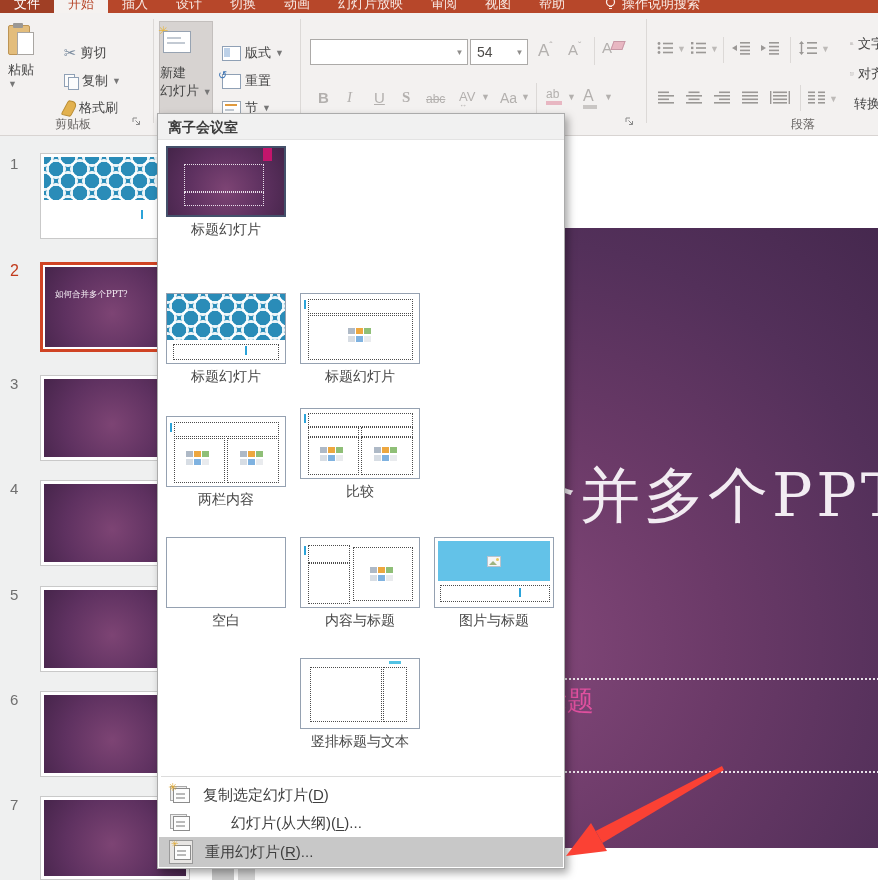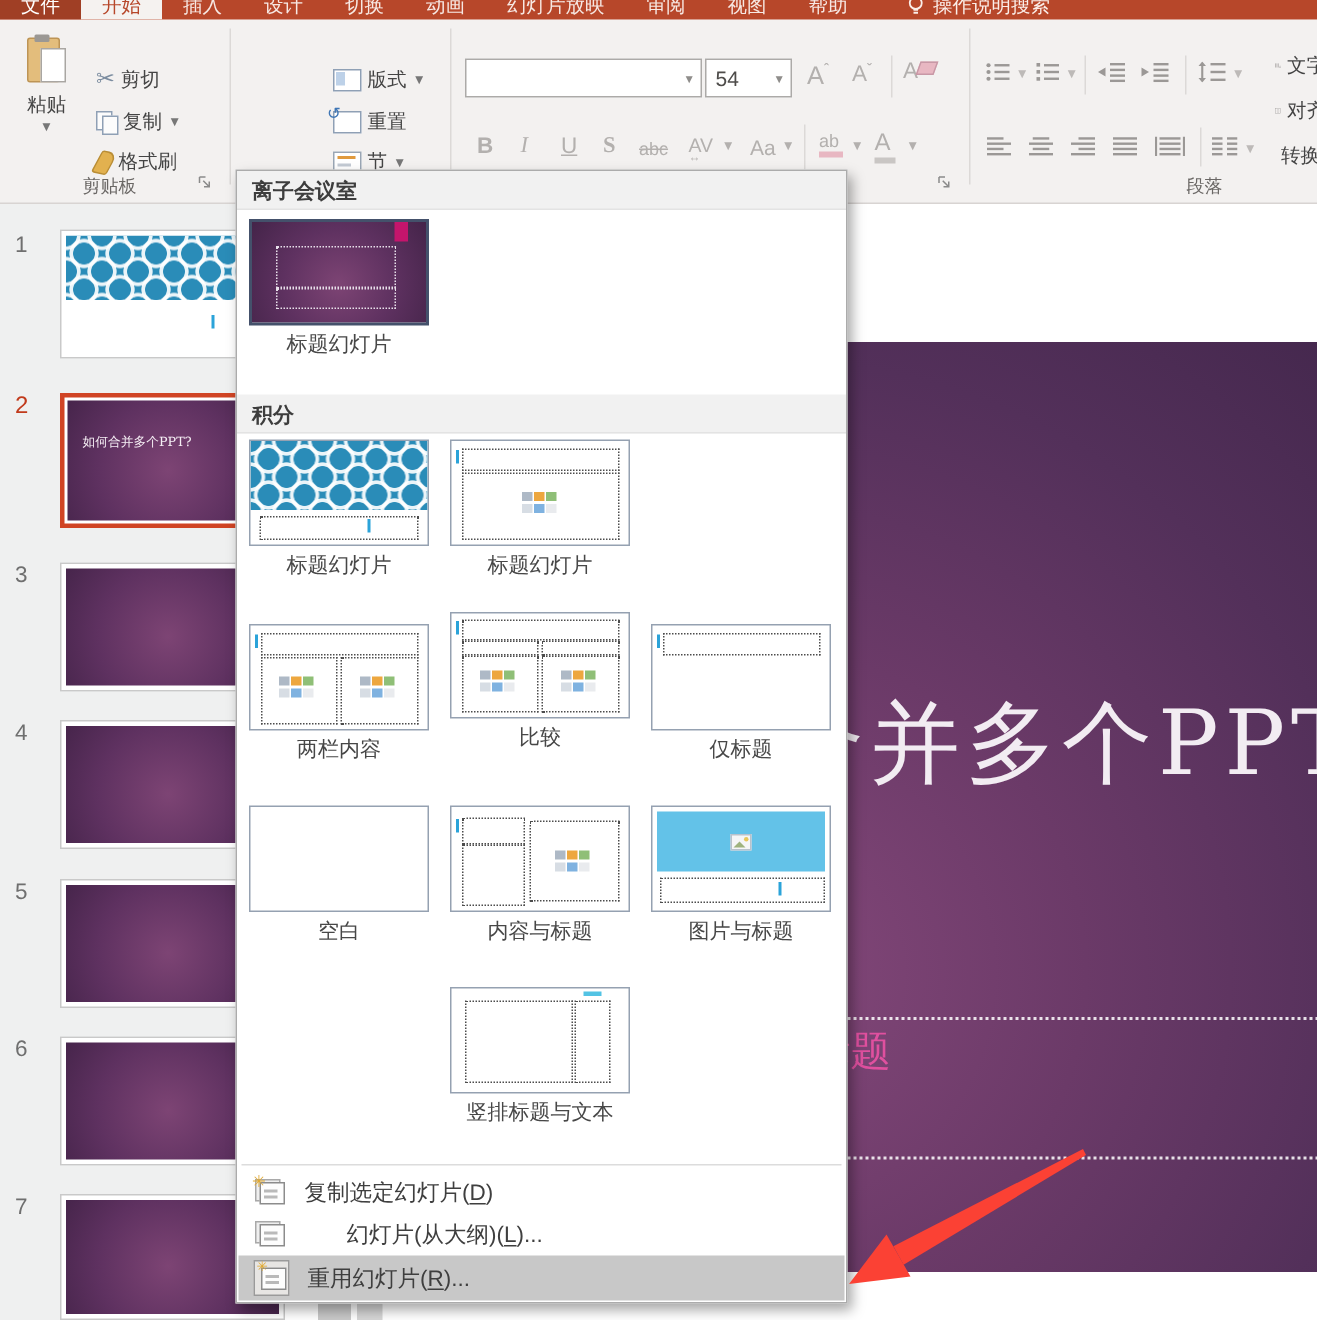--- a/index.html
+++ b/index.html
@@ -13,21 +13,21 @@
   .tabbar{left:0;top:0;width:878px;height:13px;background:#b7472a;overflow:hidden;z-index:5;}
   .tabbar .row{display:flex;align-items:flex-start;margin-top:-5px;}
   .tab{font-size:13px;line-height:18px;color:#f7e8e3;padding:0 14px;white-space:nowrap;}
   .tab.file{background:#a03f25;color:#fff;}
   .tab.active{background:#f5f2f0;color:#b7472a;}
   .searchbox{display:flex;align-items:center;gap:6px;color:#fbeee9;font-size:13px;line-height:18px;padding-left:26px;}
   
   .ribbon{left:0;top:13px;width:878px;height:122px;background:#f3f1f0;border-bottom:1px solid #d8d4d2;z-index:4;}
   .vsep{position:absolute;width:1px;background:#dcd9d7;top:6px;height:104px;}
   .grplabel{position:absolute;font-size:12px;color:#6a6765;text-align:center;}
-  .bigbtn{position:absolute;display:flex;flex-direction:column;align-items:center;font-size:13px;color:#444;}
+  .bigbtn{position:absolute;display:flex;flex-direction:column;font-size:13px;color:#444;}
   .smallbtn{position:absolute;display:flex;align-items:center;gap:4px;font-size:13px;color:#444;white-space:nowrap;}
   .caret{font-size:9px;color:#777;}
   .caret.dim{color:#bdbab8;}
   
   .ic-paste{width:26px;height:32px;position:relative;}
   .ic-paste .board{position:absolute;left:0;top:2px;width:20px;height:28px;background:#e3bd7c;border:1px solid #bd9455;border-radius:2px;}
   .ic-paste .clip{position:absolute;left:5px;top:0;width:10px;height:5px;background:#9b9894;border-radius:1px;}
   .ic-paste .page{position:absolute;left:9px;top:9px;width:15px;height:21px;background:#fff;border:1px solid #a9a6a2;}
   
   .ic-pages{width:14px;height:14px;position:relative;}
@@ -175,20 +175,30 @@
     <span>格式刷</span>
   </div>
   <div class="grplabel" style="left:18px;top:103px;width:110px;">剪贴板</div>
   <span class="launcher" style="left:131px;top:103px;">
     <svg class="pic" width="11" height="11" viewBox="0 0 11 11">
         <path d="M2 2h4M2 2v4M4.5 4.5l4 4M8.5 5v3.5H5" stroke="#8a8a8a" fill="none" stroke-width="1"></path>
       </svg>
   </span>
   <div class="vsep" style="left:153px;"></div>
 
+  <div class="bigbtn" style="left:159px;top:8px;width:54px;height:102px;background:#d7d3d1;border:1px solid #c3bfbd;justify-content:flex-start;padding-top:6px;box-sizing:border-box;">
+    <span class="ic-newslide">
+        <span class="star">✳</span>
+        <span class="sl"></span>
+        <span class="l1"></span>
+        <span class="l2"></span>
+      </span>
+    <span style="margin-top:8px;">新建</span>
+    <span><span>幻灯片</span> <span class="caret">▼</span></span>
+  </div>
   <div class="smallbtn" style="left:222px;top:31px;">
     <span class="ic-layout"></span>
     <span>版式</span>
       <span class="caret">▼</span>
   </div>
   <div class="smallbtn" style="left:222px;top:59px;">
     <span class="ic-reset"></span>
     <span>重置</span>
   </div>
   <div class="smallbtn" style="left:222px;top:86px;">
@@ -453,21 +463,20 @@
 
   <div class="cell" style="left:8px;top:32px;">
     <div class="thumb sel grad-purple">
       <span class="dash light" style="left:16px;top:16px;width:78px;height:26px;"></span>
       <span class="dash light" style="left:16px;top:44px;width:78px;height:12px;"></span>
       <span class="magentatab" style="right:12px;top:0;width:9px;height:13px;"></span>
     </div>
     <div class="tlabel">标题幻灯片</div>
   </div>
 
-  <div class="mhead" style="top:149px;">积分</div>
 
   <div class="cell" style="left:8px;top:179px;">
     <div class="thumb">
       <div class="pat-blue" style="position:absolute;left:0;top:0;right:0;height:46px;"></div>
       <span class="dash" style="left:6px;top:50px;width:104px;height:14px;"></span>
       <span class="cursorbar" style="left:78px;top:52px;"></span>
     </div>
     <div class="tlabel">标题幻灯片</div>
   </div>
   <div class="cell" style="left:142px;top:179px;">
@@ -532,27 +541,20 @@
           <i></i>
           <i></i>
           <i></i>
           <i></i>
           <i></i>
           <i></i>
         </span>
     </div>
     <div class="tlabel">比较</div>
   </div>
-  <div class="cell" style="left:276px;top:302px;">
-    <div class="thumb">
-      <span class="cursorbar" style="left:3px;top:6px;"></span>
-      <span class="dash" style="left:7px;top:5px;width:103px;height:13px;"></span>
-    </div>
-    <div class="tlabel">仅标题</div>
-  </div>
 
   <div class="cell" style="left:142px;top:423px;">
     <div class="thumb">
       <span class="cursorbar" style="left:3px;top:8px;"></span>
       <span class="dash" style="left:7px;top:7px;width:40px;height:16px;"></span>
       <span class="dash" style="left:7px;top:25px;width:40px;height:39px;"></span>
       <span class="dash" style="left:52px;top:9px;width:58px;height:52px;"></span>
       <span class="cluster" style="left:69px;top:29px;">
           <i></i>
           <i></i>

